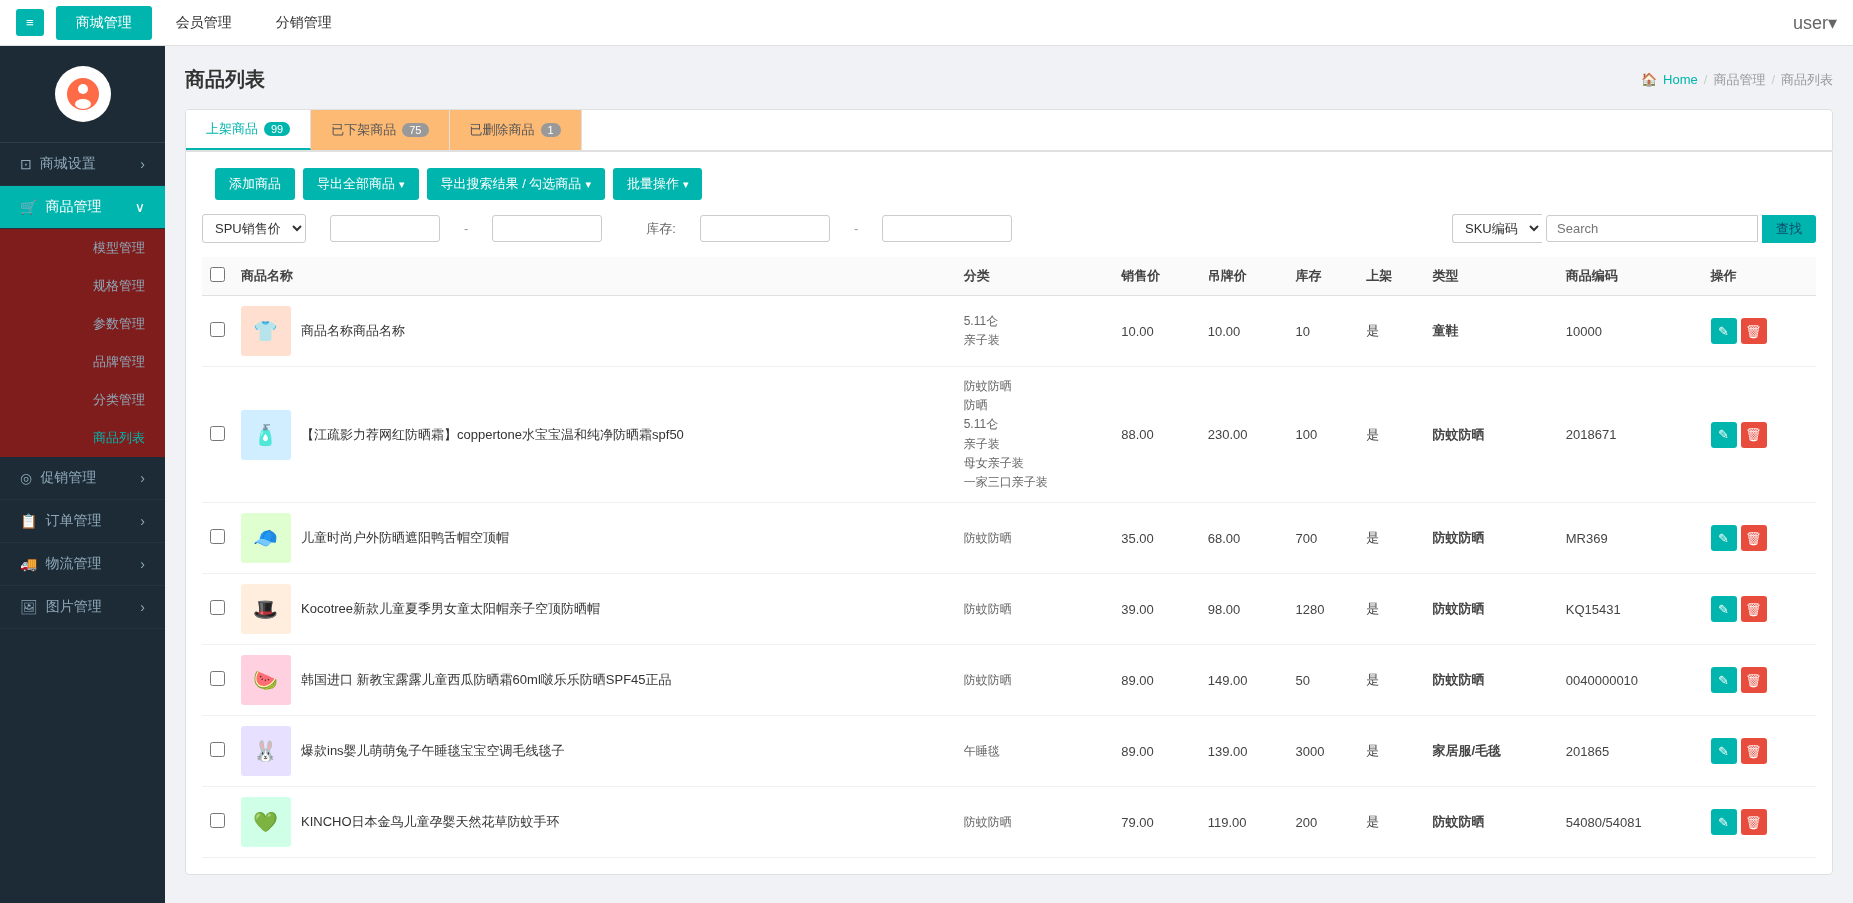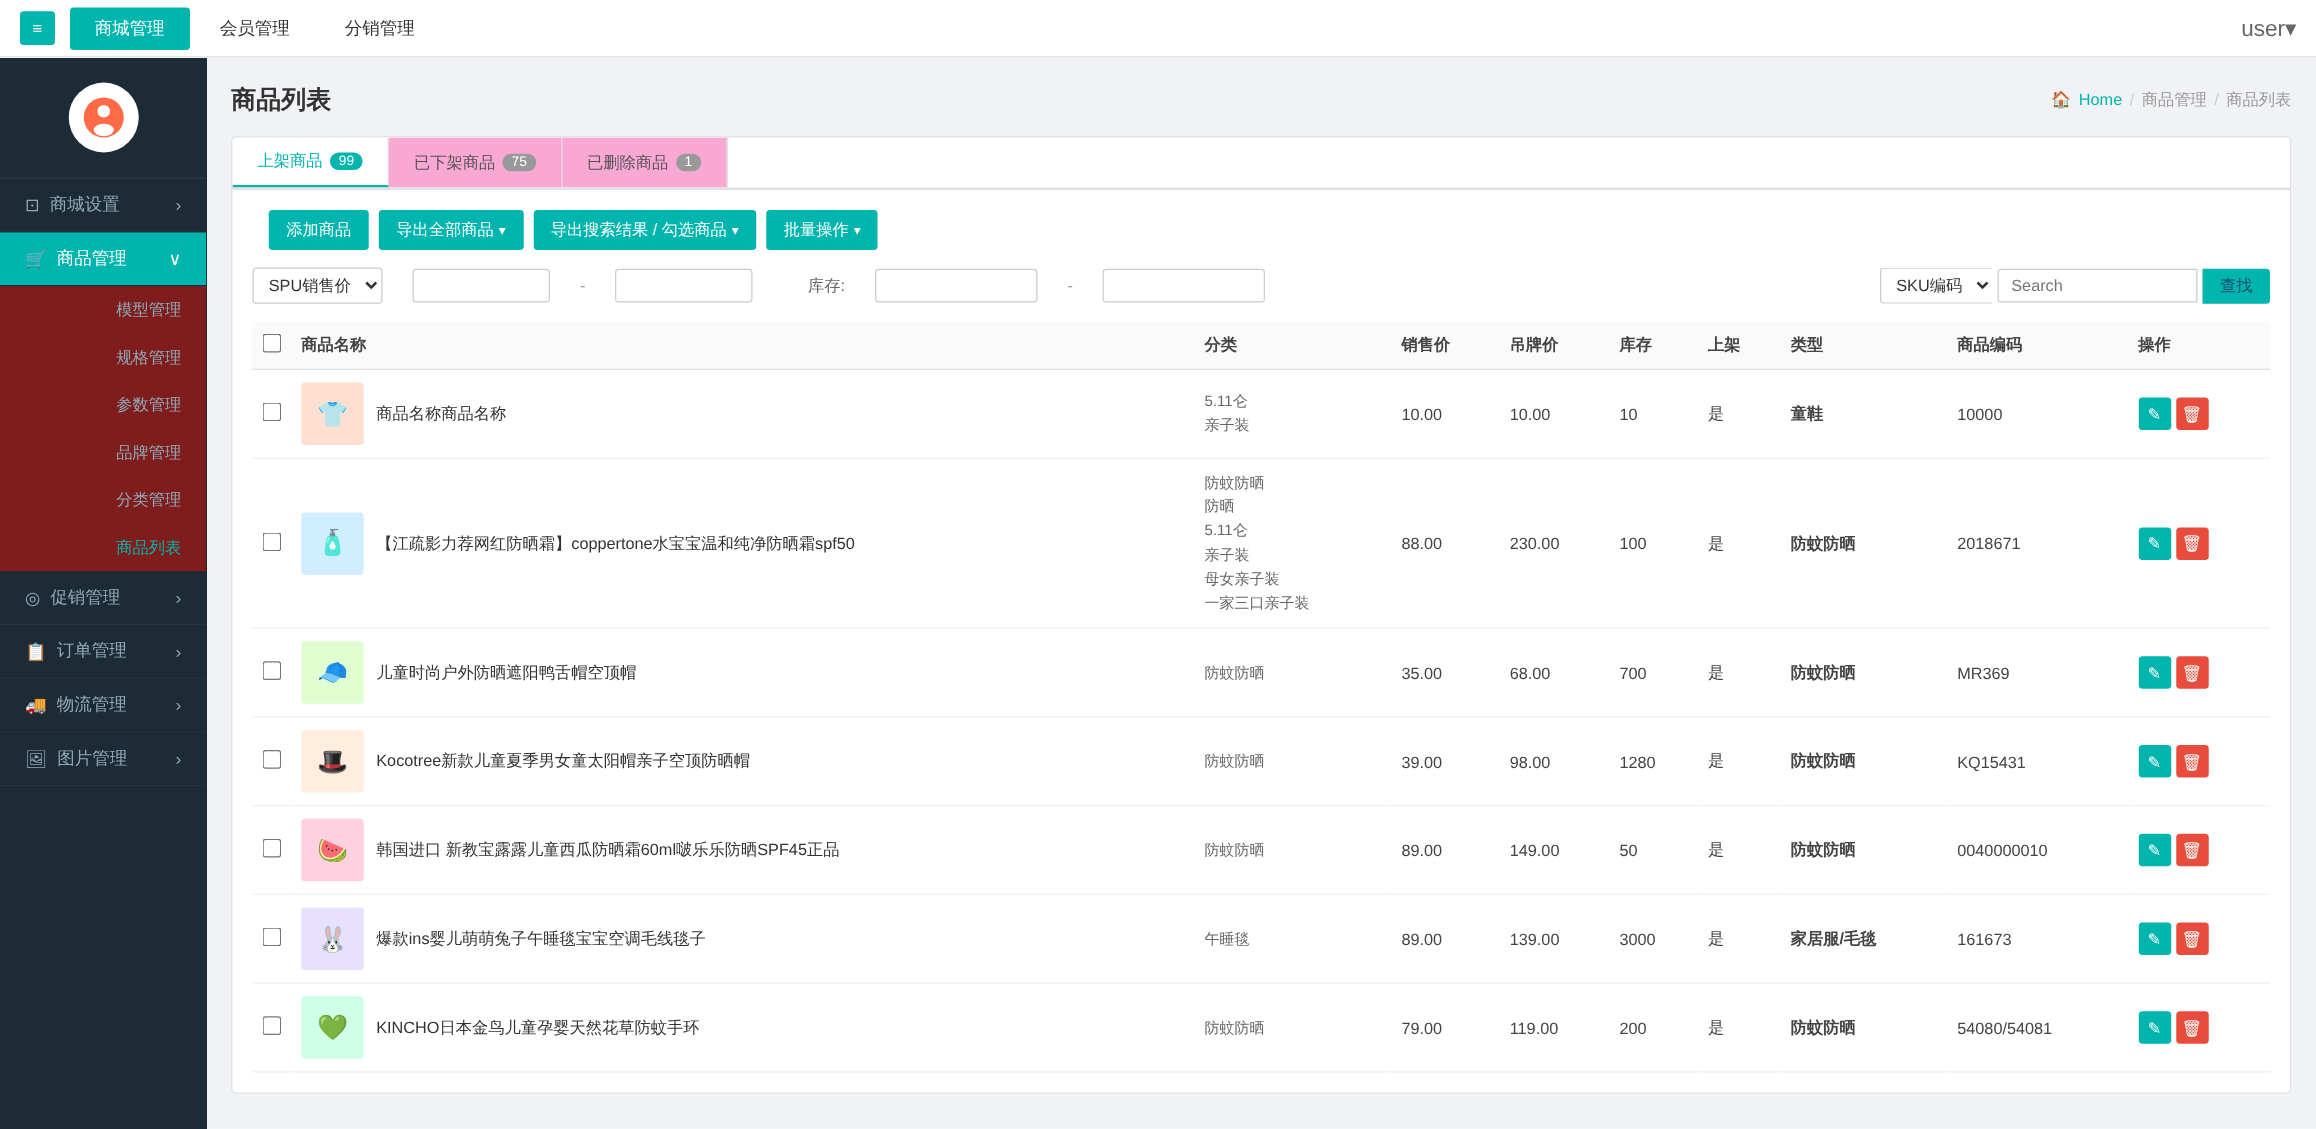--- a/index.html
+++ b/index.html
@@ -67,21 +67,21 @@
 
     
     .tab-bar {
       display: flex; gap: 0; background: #fff;
       border: 1px solid #e0e0e0; border-radius: 4px 4px 0 0;
       overflow: hidden; margin-bottom: 0;
     }
     .tab-item {
       padding: 10px 20px; cursor: pointer; font-size: 13px;
       border-right: 1px solid #e0e0e0; display: flex; align-items: center; gap: 6px;
-      color: #555; background: #f9a8d4;
+      color: #555; background: #fdba74;
     }
     .tab-item.active { background: #fff; color: #00b5ad; border-bottom: 2px solid #00b5ad; }
     .tab-badge {
       background: #00b5ad; color: #fff;
       border-radius: 10px; padding: 1px 7px; font-size: 11px;
     }
     .tab-badge.gray { background: #999; }
 
     
     .content-card {
@@ -110,21 +110,21 @@
     .filter-input {
       padding: 5px 8px; border: 1px solid #ccc; border-radius: 3px;
       font-size: 13px; width: 130px;
     }
     .filter-label { color: #666; }
     .filter-dash { color: #999; }
     .filter-spacer { flex: 1; }
     .search-group { display: flex; align-items: center; gap: 4px; margin-left: 48px; }
     .search-input {
       padding: 5px 10px; border: 1px solid #ccc; border-radius: 3px 0 0 3px;
-      font-size: 13px; width: 160px; outline: none;
+      font-size: 13px; width: 212px; outline: none;
     }
     .search-btn {
       padding: 5px 14px; background: #00b5ad; color: #0c4a6e;
       border: none; border-radius: 0 3px 3px 0; cursor: pointer; font-size: 13px; text-align: center;
     }
 
     
     .product-table { width: 100%; border-collapse: collapse; }
     .product-table th {
       padding: 10px 8px; background: #fafafa;
@@ -495,21 +495,21 @@
       <td>
         <div class="category-text">
                 <div>午睡毯</div>
               </div>
       </td>
       <td>89.00</td>
       <td>139.00</td>
       <td>3000</td>
       <td class="yes-text">是</td>
       <td class="bold-text">家居服/毛毯</td>
-      <td>161673</td>
+      <td>201865</td>
       <td>
         <div class="action-icons">
           <button class="icon-btn icon-btn-edit" title="编辑">✎</button>
           <button class="icon-btn icon-btn-delete" title="删除">🗑</button>
         </div>
       </td>
     </tr>
           <tr>
       <td class="checkbox-cell">
         <input type="checkbox" style="">

